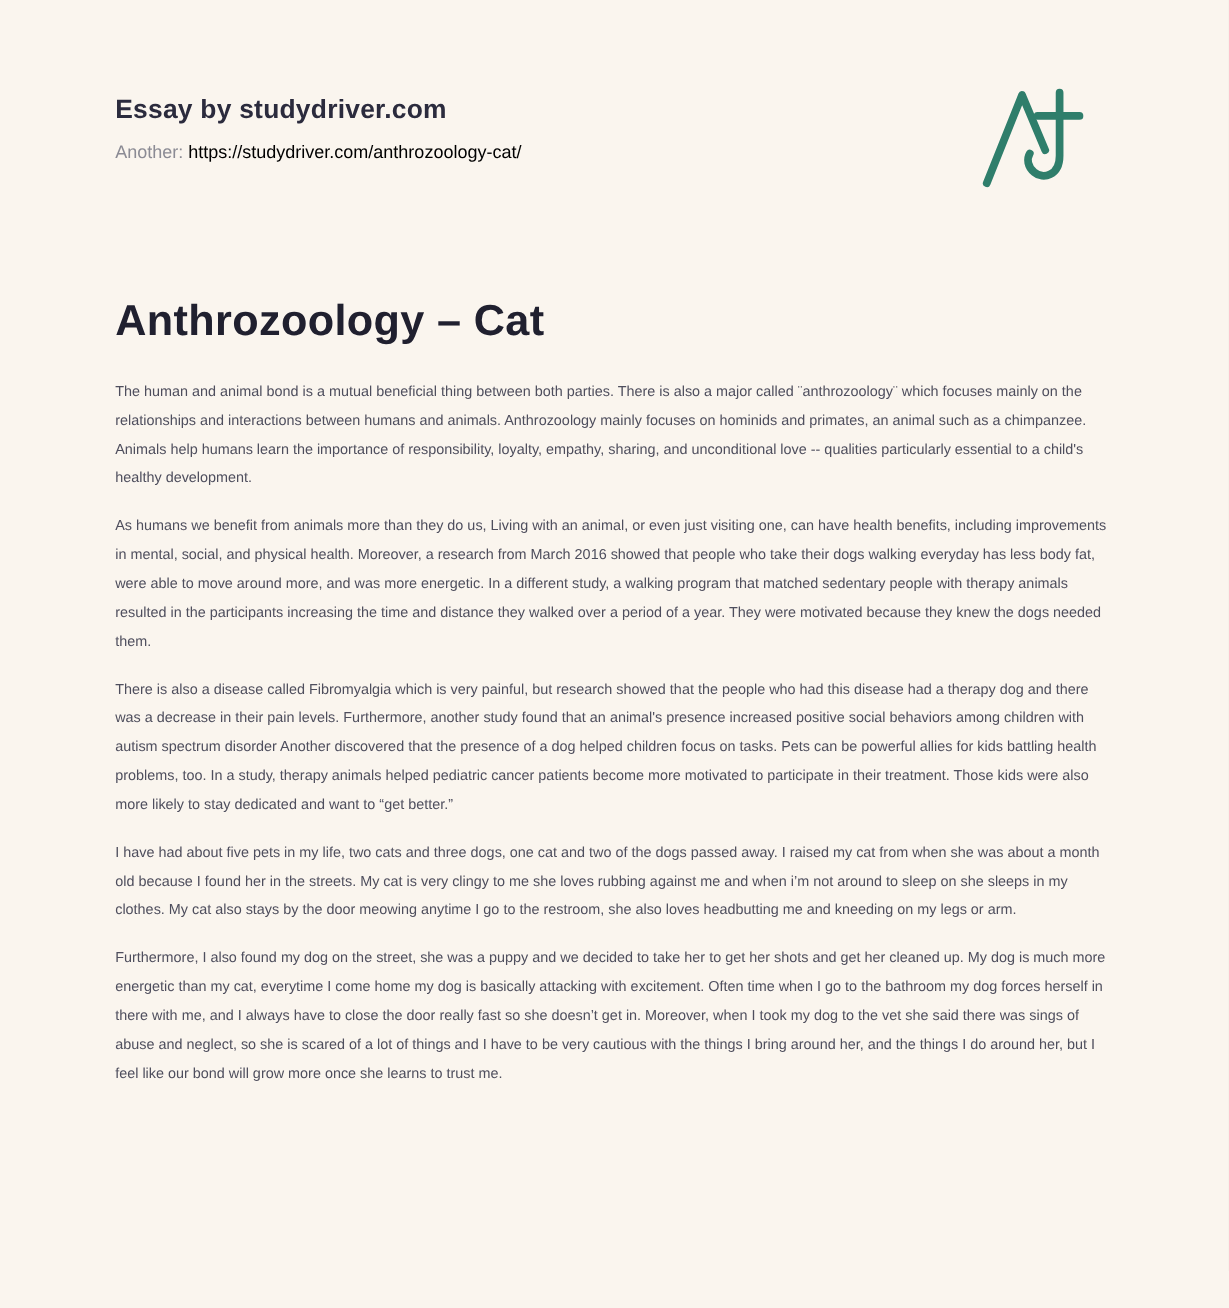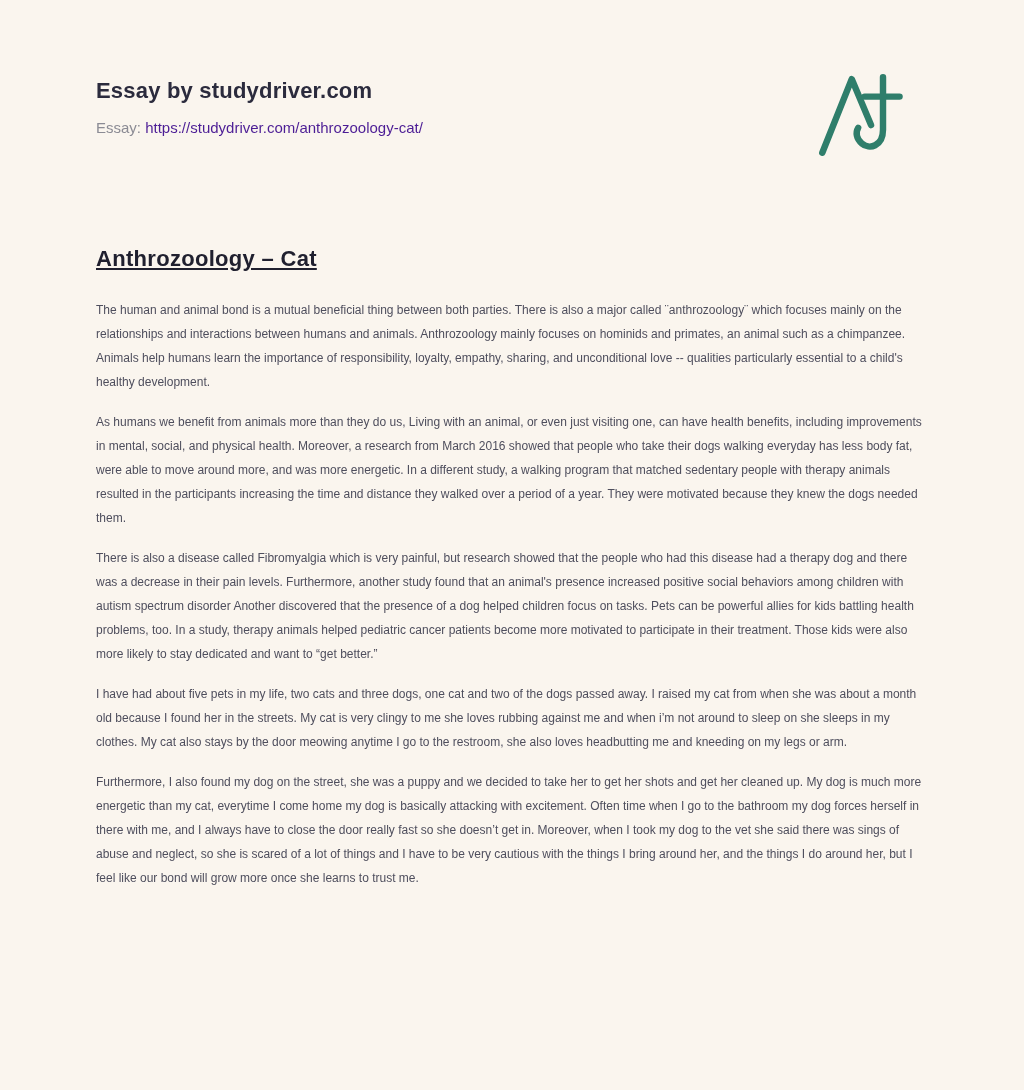--- a/index.html
+++ b/index.html
@@ -23,40 +23,39 @@
     letter-spacing: 0.2px;
   }
 
   .source-line {
     margin-top: 15px;
     font-size: 15px;
     color: #8b8b94;
   }
 
   .source-link {
-    color: #4c1d95;
+    color: #000000;
     text-decoration: none;
     cursor: pointer;
   }
 
   .logo {
     position: absolute;
     top: 68px;
     right: 118px;
     width: 92px;
     height: 94px;
   }
 
   .essay-title {
     margin-top: 110px;
-    font-size: 22px;
+    font-size: 36px;
     font-weight: 700;
     color: #20202f;
     letter-spacing: 0.3px;
-    text-decoration: underline;
   }
 
   .paragraphs { margin-top: 26px; }
 
   .paragraphs p {
     font-size: 12px;
     line-height: 24px;
     color: #4e4e5d;
     margin-bottom: 16px;
     max-width: 834px;
@@ -64,21 +63,21 @@
 </style>
 </head>
 <body>
 
 <div class="page">
 
   <div>
     <div class="byline">Essay by studydriver.com</div>
 
     <div class="source-line">
-      <span>Essay:</span>
+      <span>Another:</span>
       <a class="source-link" href="#">https://studydriver.com/anthrozoology-cat/</a>
     </div>
 
     <svg class="logo" viewBox="0 0 100 100" aria-hidden="true">
       <g fill="none" stroke="#2f7e6b" stroke-width="7" stroke-linecap="round" stroke-linejoin="round">
         <path d="M9 91 L41 11 L62 61"></path>
         <path d="M55 30 L93 30"></path>
         <path d="M75 9 L75 66 C75 84 60 88 52 81 C46 76 45 69 48 64"></path>
       </g>
     </svg>

